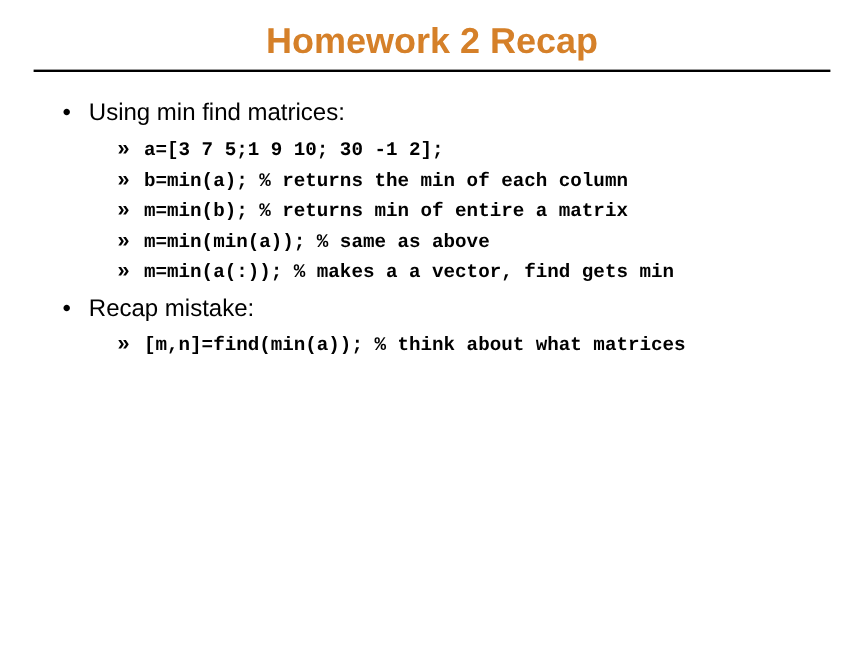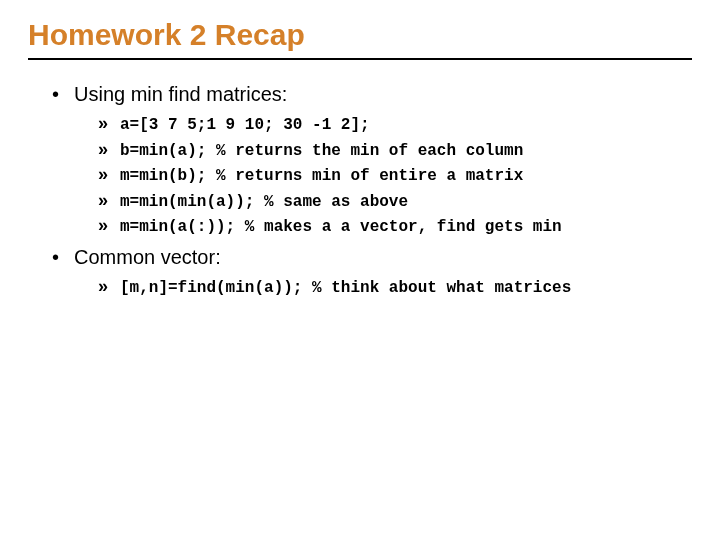--- a/index.html
+++ b/index.html
@@ -11,20 +11,21 @@
     font-family: Verdana, Geneva, sans-serif;
     color: #000;
   }
   .slide {
     box-sizing: border-box;
     width: 720px;
     height: 540px;
     padding: 10px 28px 0 28px;
   }
   .title-wrap {
+    text-align: center;
     margin-top: 8px;
   }
   .title {
     display: inline-block;
     font-family: Verdana, Geneva, sans-serif;
     font-weight: bold;
     font-size: 30px;
     color: #d58029;
     padding-bottom: 6px;
   }
@@ -99,20 +100,20 @@
       <ul class="level2">
         <li><span class="code">a=[3 7 5;1 9 10; 30 -1 2];</span></li>
         <li><span class="code">b=min(a); % returns the min of each column</span></li>
         <li><span class="code">m=min(b); % returns min of entire a matrix</span></li>
         <li><span class="code">m=min(min(a)); % same as above</span></li>
         <li><span class="code">m=min(a(:)); % makes a a vector, find gets min</span></li>
       </ul>
     </li>
 
     <li class="tight" style="margin-top:6px">
-      <span>Common vector:</span>
+      <span>Recap mistake:</span>
       <ul class="level2">
         <li><span class="code">[m,n]=find(min(a)); % think about what matrices</span></li>
       </ul>
     </li>
 
   </ul>
 </div>
 
 </body></html>

